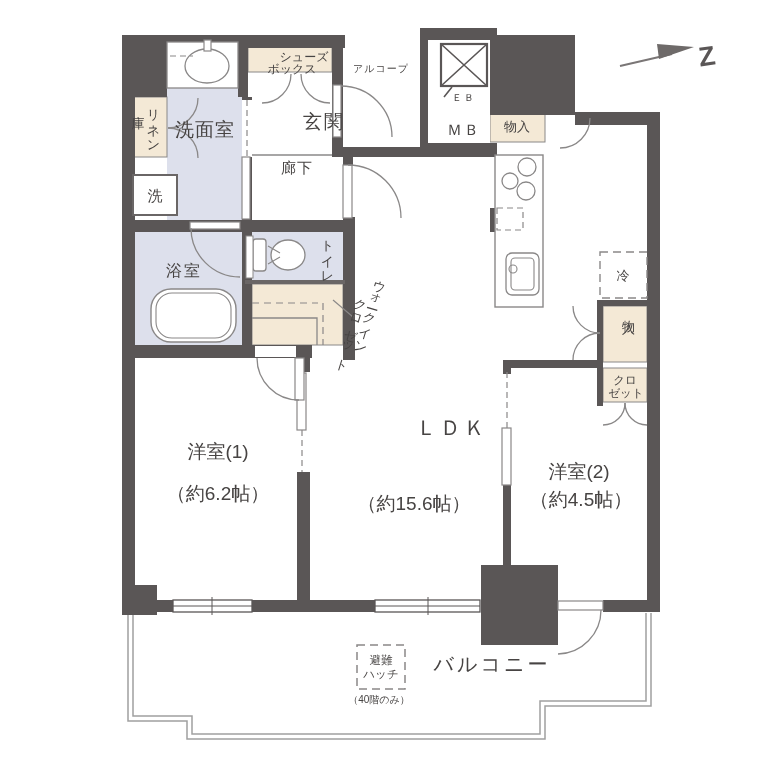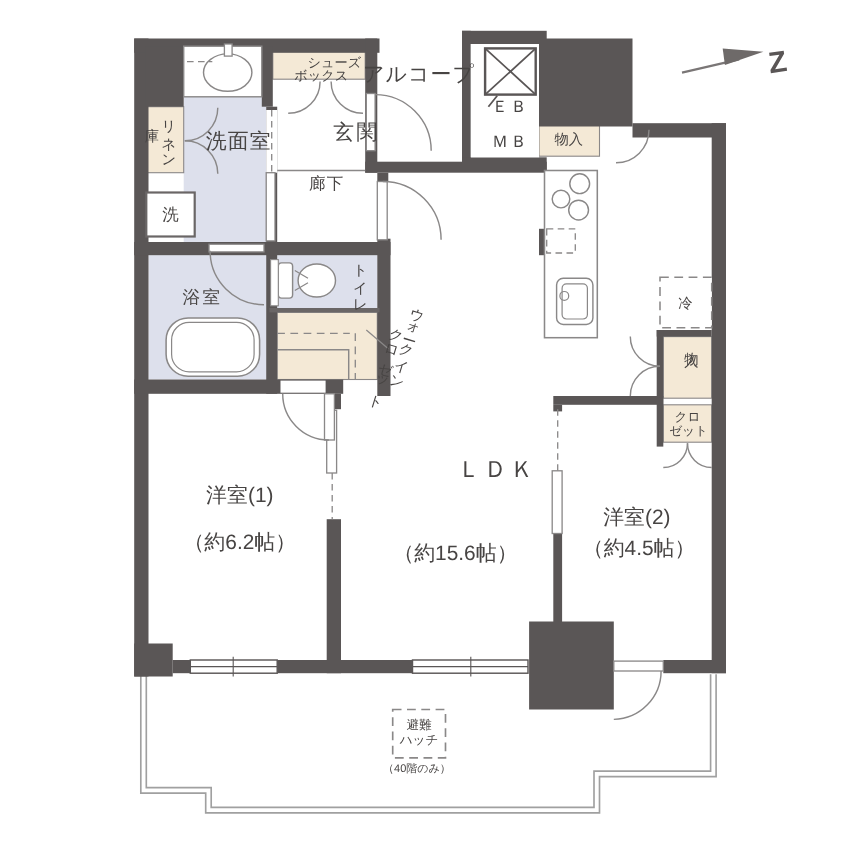--- a/index.html
+++ b/index.html
@@ -159,43 +159,44 @@
     <path d="M 625 403 A 22 22 0 0 0 647 425"></path>
     <path d="M 601 610 A 44 44 0 0 1 558 654"></path>
   </g>
 
   <g>
     <line x1="620" y1="66" x2="672" y2="54" stroke="#7a7676" stroke-width="2"></line>
     <polygon points="657,44 694,47 659,59" fill="#6e6a69"></polygon>
   </g>
 </svg>
 
-<div class="lbl" style="left:205px;top:130px;font-size:19px;letter-spacing:1px;margin-left:12px;">洗面室</div>
+<div class="lbl" style="left:205px;top:130px;font-size:19px;letter-spacing:1px;">洗面室</div>
 <div class="lbl" style="left:296px;top:122px;font-size:19px;letter-spacing:2px;margin-left:28px;">玄関</div>
 <div class="lbl" style="left:297px;top:168px;font-size:15px;letter-spacing:1px;">廊下</div>
-<div class="lbl" style="left:381px;top:69px;font-size:19px;letter-spacing:1px;font-family:Liberation Serif, serif;">アルコープ</div>
+<div class="lbl" style="left:381px;top:69px;font-size:10px;letter-spacing:1px;font-family:Liberation Serif, serif;">アルコープ</div>
 <div class="lbl" style="left:304px;top:57px;font-size:12px;">シューズ</div>
 <div class="lbl" style="left:292px;top:69px;font-size:12px;">ボックス</div>
 <div class="vlbl" style="left:144px;top:100px;font-size:13px;">リネン</div>
 <div class="lbl" style="left:138px;top:124px;font-size:13px;">庫</div>
 <div class="lbl" style="left:155px;top:196px;font-size:15px;">洗</div>
 <div class="lbl" style="left:184px;top:271px;font-size:16px;letter-spacing:2px;">浴室</div>
 <div class="vlbl" style="left:318px;top:231px;font-size:13px;">トイレ</div>
 <div class="vlbl rot" style="left:374px;top:272px;font-size:13px;">ウォークイン</div>
 <div class="vlbl rot" style="left:355px;top:290px;font-size:13px;">クロゼット</div>
 <div class="lbl" style="left:416px;top:428px;font-size:21px;letter-spacing:3px;margin-left:36px;">ＬＤＫ</div>
 <div class="lbl" style="left:414px;top:456px;font-size:19px;margin-top:48px;">（約15.6帖）</div>
 <div class="lbl" style="left:218px;top:452px;font-size:19px;">洋室(1)</div>
 <div class="lbl" style="left:218px;top:494px;font-size:19px;">（約6.2帖）</div>
 <div class="lbl" style="left:579px;top:472px;font-size:19px;">洋室(2)</div>
 <div class="lbl" style="left:581px;top:500px;font-size:19px;">（約4.5帖）</div>
+<div class="lbl" style="left:492px;top:665px;font-size:20px;letter-spacing:3px;">バルコニー</div>
 <div class="lbl" style="left:381px;top:660px;font-size:11.5px;">避難</div>
 <div class="lbl" style="left:381px;top:674px;font-size:11.5px;">ハッチ</div>
 <div class="lbl" style="left:379px;top:700px;font-size:10px;">（40階のみ）</div>
-<div class="lbl" style="left:464px;top:98px;font-size:15px;letter-spacing:2px;">ＥＢ</div>
+<div class="lbl" style="left:464px;top:98px;font-size:10px;letter-spacing:2px;">ＥＢ</div>
 <div class="lbl" style="left:464px;top:130px;font-size:15px;letter-spacing:2px;">ＭＢ</div>
 <div class="lbl" style="left:517px;top:127px;font-size:13px;">物入</div>
 <div class="lbl" style="left:623px;top:276px;font-size:13px;">冷</div>
 <div class="vlbl" style="left:619px;top:310px;font-size:13px;">物入</div>
 <div class="lbl" style="left:625px;top:380px;font-size:11.5px;">クロ</div>
 <div class="lbl" style="left:626px;top:393px;font-size:11.5px;text-align:right;">ゼット</div>
 <div class="lbl" style="left:707px;top:57px;font-size:27px;font-weight:bold;transform:translate(-50%,-50%) rotate(-8deg);color:#5a5656;">Z</div>
 
 </div>
 

